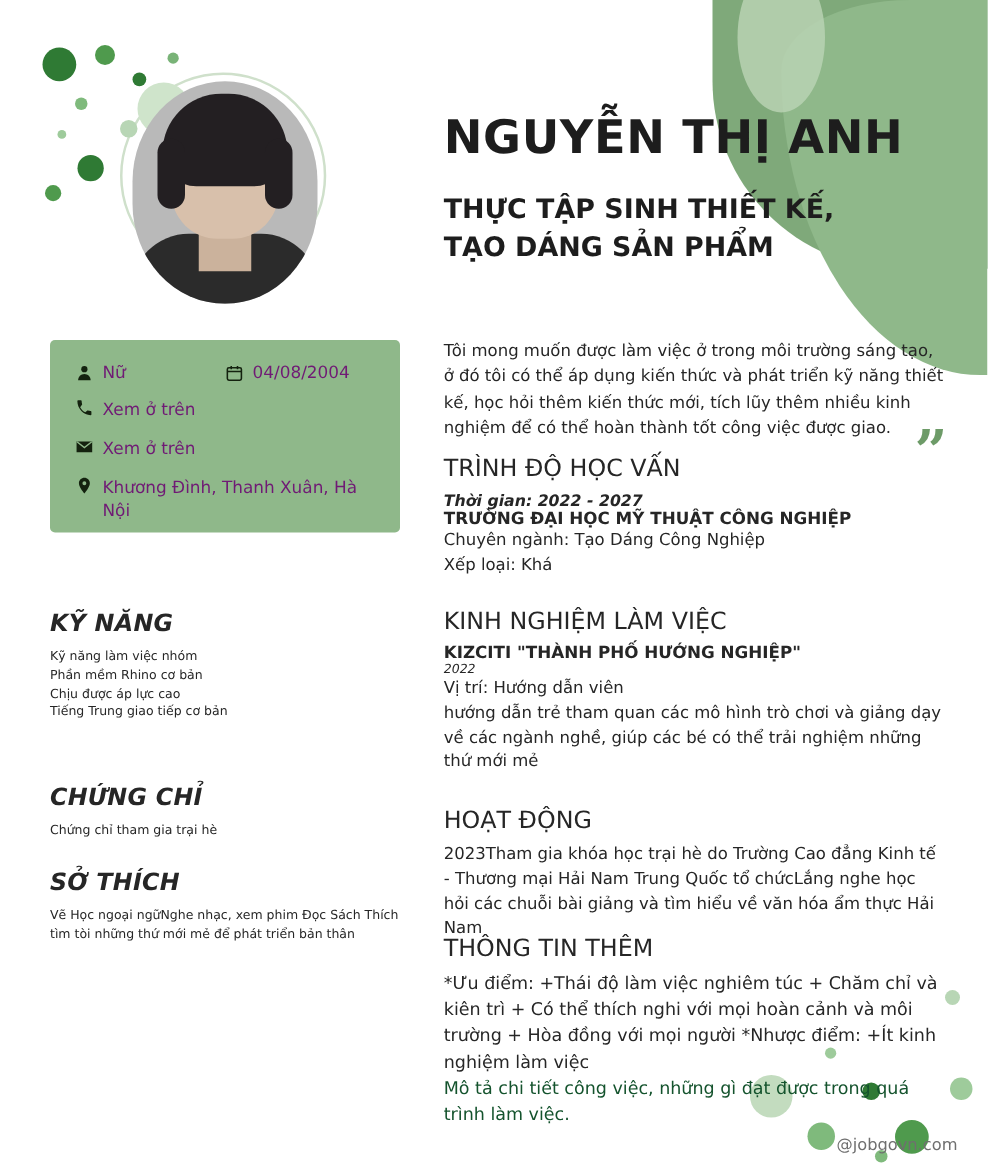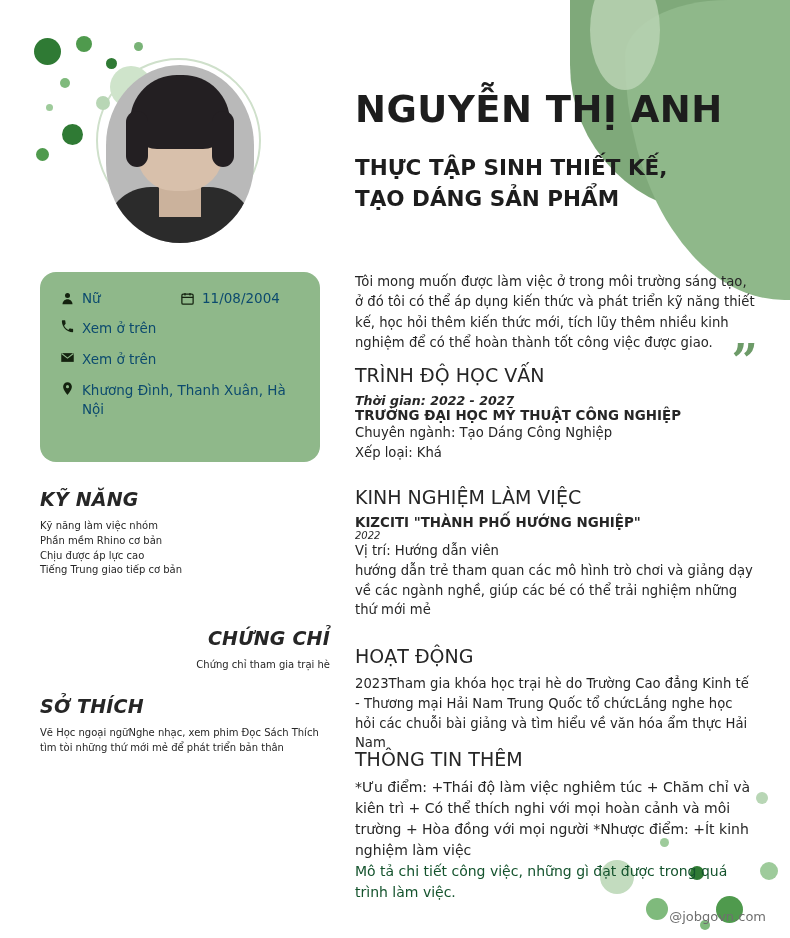--- a/index.html
+++ b/index.html
@@ -88,25 +88,25 @@
     transform: translateX(-50%);
     width: 150px; height: 56px;
     background: #2b2b2b;
     border-radius: 46px 46px 0 0;
   }
 
   
   .info-card {
     position: absolute;
     left: 40px; top: 272px;
-    width: 280px; height: 190px;
+    width: 280px; height: 154px;
     background: #8fb88a;
-    border-radius: 16px;
+    border-radius: 4px;
     padding: 18px 20px;
-    color: #0c4a6e;
+    color: #701a75;
   }
   .info-row {
     display: flex;
     align-items: flex-start;
     margin-bottom: 13px;
     font-size: 13.5px;
     line-height: 1.35;
   }
   .info-row:last-child { margin-bottom: 0; }
   .info-ico {
@@ -130,21 +130,21 @@
     margin-bottom: 9px;
     font-style: italic;
   }
   .left-sec p, .left-sec li {
     font-size: 10px;
     line-height: 1.48;
     list-style: none;
   }
 
   #sec-skills { top: 488px; }
-  #sec-certs  { top: 627px; text-align: right; }
+  #sec-certs  { top: 627px; }
   #sec-hobby  { top: 695px; }
 
   
   .name {
     position: absolute;
     left: 355px; top: 88px;
     font-size: 37px;
     font-weight: 800;
     letter-spacing: .5px;
     color: #1d1d1d;
@@ -269,21 +269,21 @@
       </span>
       <span style="font-size:13.5px">Nữ</span>
     </div>
     <div class="info-right">
       <span class="info-ico">
         <svg width="15" height="15" viewBox="0 0 24 24" fill="none" stroke="#14220f" stroke-width="2">
             <rect x="3" y="5" width="18" height="16" rx="2"></rect>
             <path d="M3 10h18M8 3v4M16 3v4"></path>
           </svg>
       </span>
-      <span style="font-size:13.5px">11/08/2004</span>
+      <span style="font-size:13.5px">04/08/2004</span>
     </div>
   </div>
 
   <div class="info-row" style="margin-top:13px">
     <span class="info-ico">
       <svg width="15" height="15" viewBox="0 0 24 24" fill="#14220f">
           <path d="M6.6 10.8c1.4 2.8 3.8 5.2 6.6 6.6l2.2-2.2c.3-.3.7-.4 1-.2 1.2.4 2.4.6 3.6.6.6 0 1 .4 1 1V20c0 .6-.4 1-1 1C11.1 21 3 12.9 3 3c0-.6.4-1 1-1h3.5c.6 0 1 .4 1 1 0 1.3.2 2.5.6 3.6.1.3 0 .7-.2 1z"></path>
         </svg>
     </span>
     <span>Xem ở trên</span>

